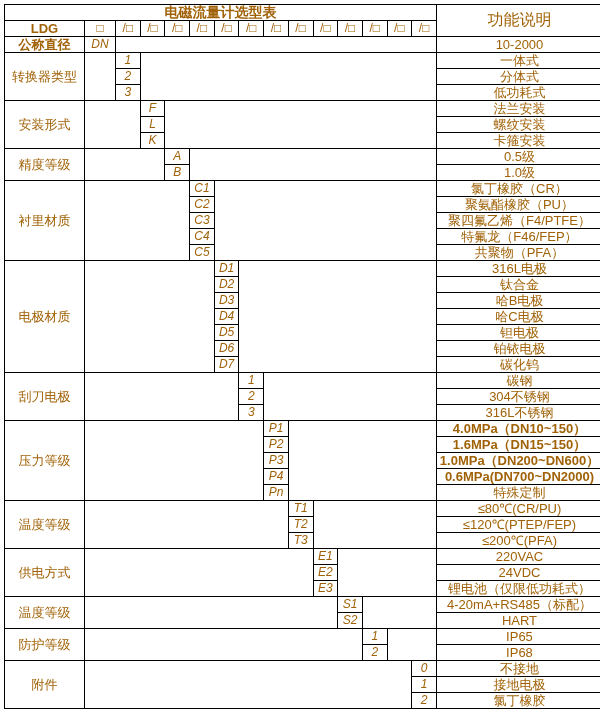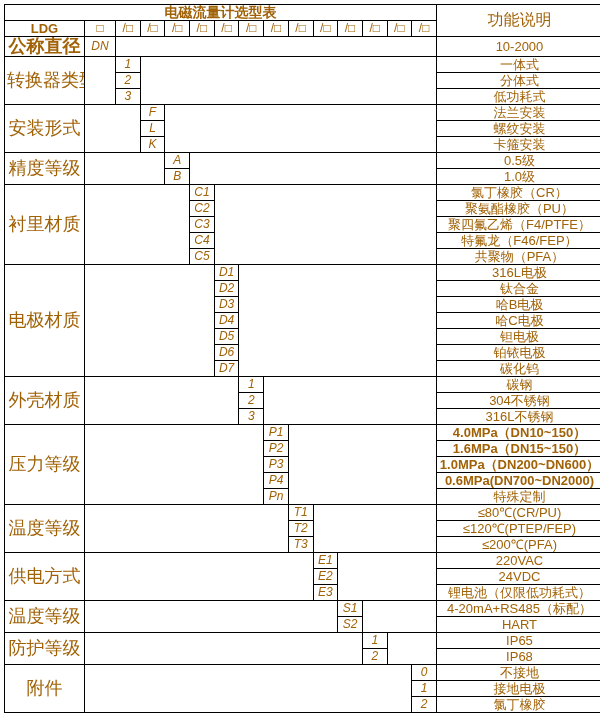--- a/index.html
+++ b/index.html
@@ -18,21 +18,21 @@
   table.sel td{
     border:1px solid #000000;
     padding:0 2px;
     text-align:center;vertical-align:middle;
     white-space:nowrap;overflow:hidden;
     height:15px;line-height:1.05;
   }
   td.title-cell{font-size:14px;font-weight:bold;}
   td.func-header{font-size:16px;font-weight:normal;border-left-width:2px;}
   td.func-cell{border-left-width:2px;}
-  td.cat-cell{font-size:18px;}
+  td.cat-cell{font-size:13px;}
   td.code-cell{font-size:12px;font-style:italic;}
   td.box-cell{font-size:12px;letter-spacing:0;}
   td.al{text-align:left;font-weight:bold;}
   td.pad-l{padding-left:9px;}
   td.pad-s{padding-left:3px;}
 </style>
 </head>
 <body>
 
 <div class="page">
@@ -174,21 +174,21 @@
         </tr>
         <tr>
           <td class="code-cell">D6</td>
           <td class="func-cell">铂铱电极</td>
         </tr>
         <tr>
           <td class="code-cell">D7</td>
           <td class="func-cell">碳化钨</td>
         </tr>
         <tr>
-          <td class="cat-cell" rowspan="3">外壳材质</td>
+          <td class="cat-cell" rowspan="3">刮刀电极</td>
           <td rowspan="3" colspan="6"></td>
           <td class="code-cell">1</td>
           <td rowspan="3" colspan="7"></td>
           <td class="func-cell">碳钢</td>
         </tr>
         <tr>
           <td class="code-cell">2</td>
           <td class="func-cell">304不锈钢</td>
         </tr>
         <tr>

